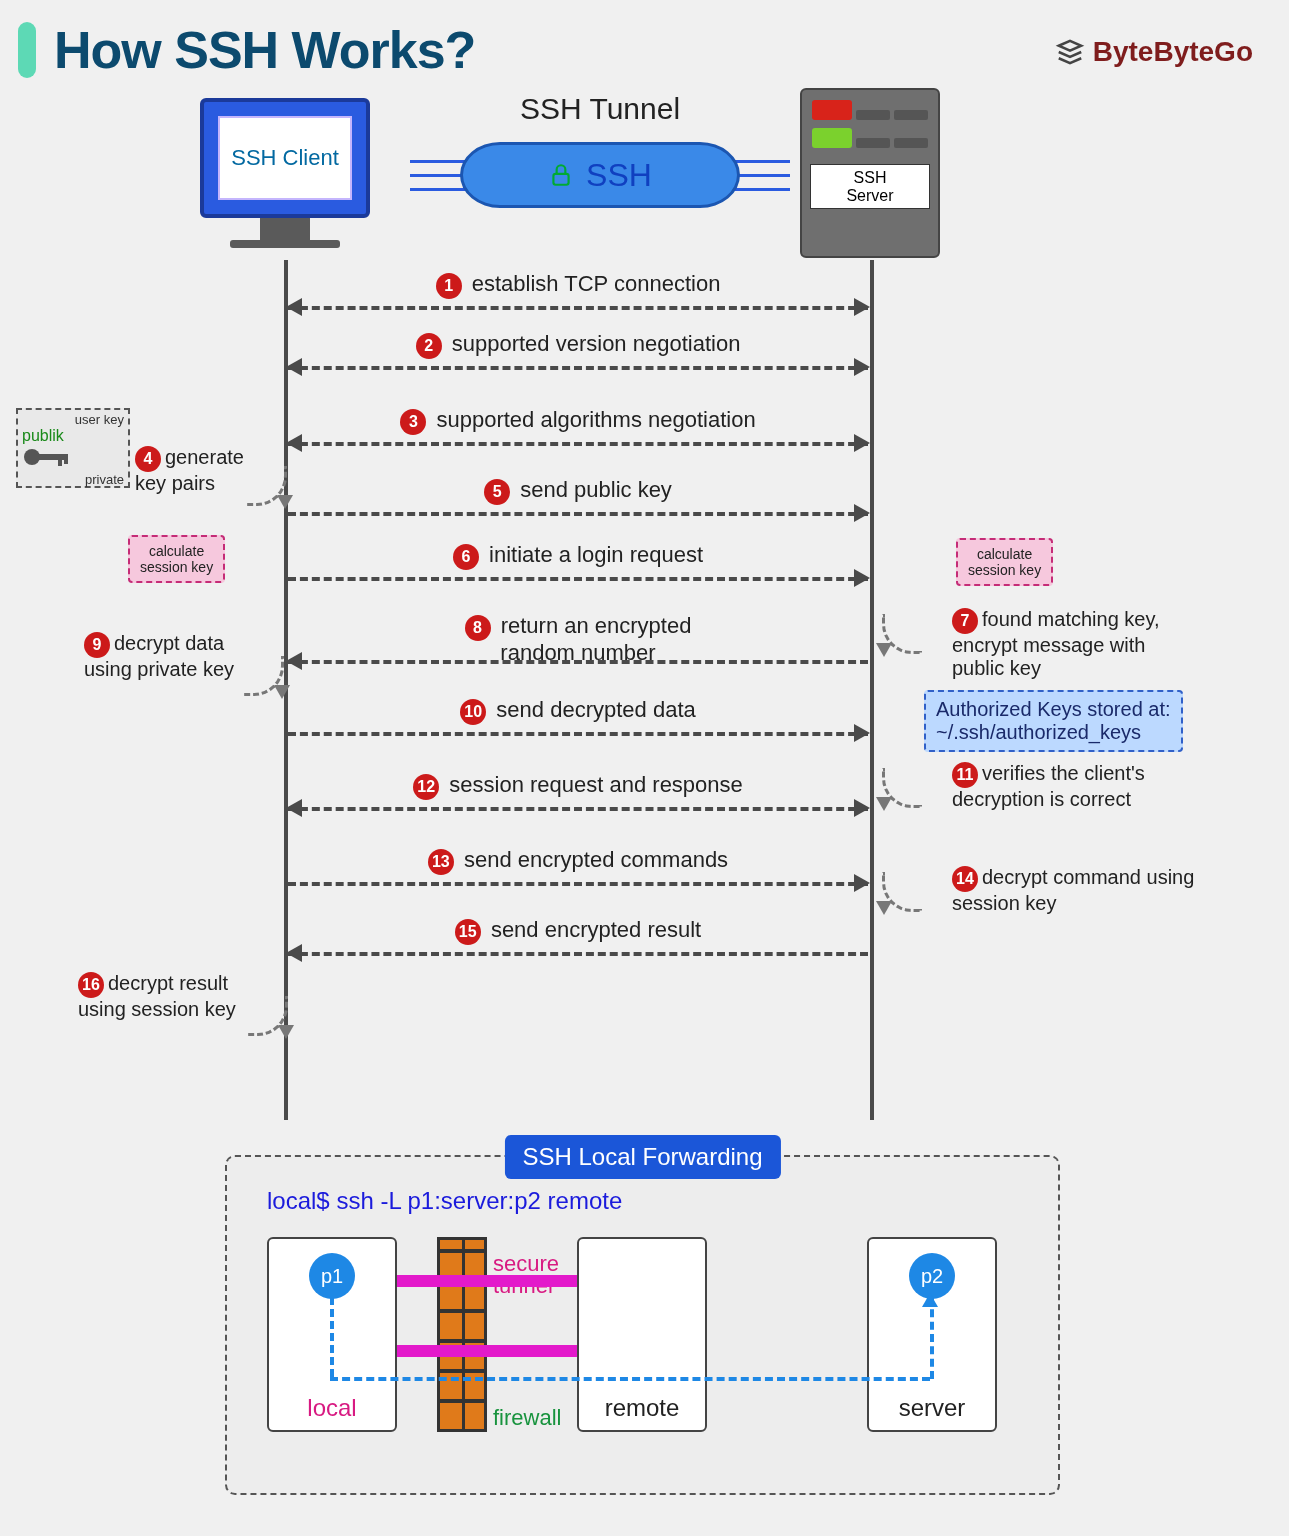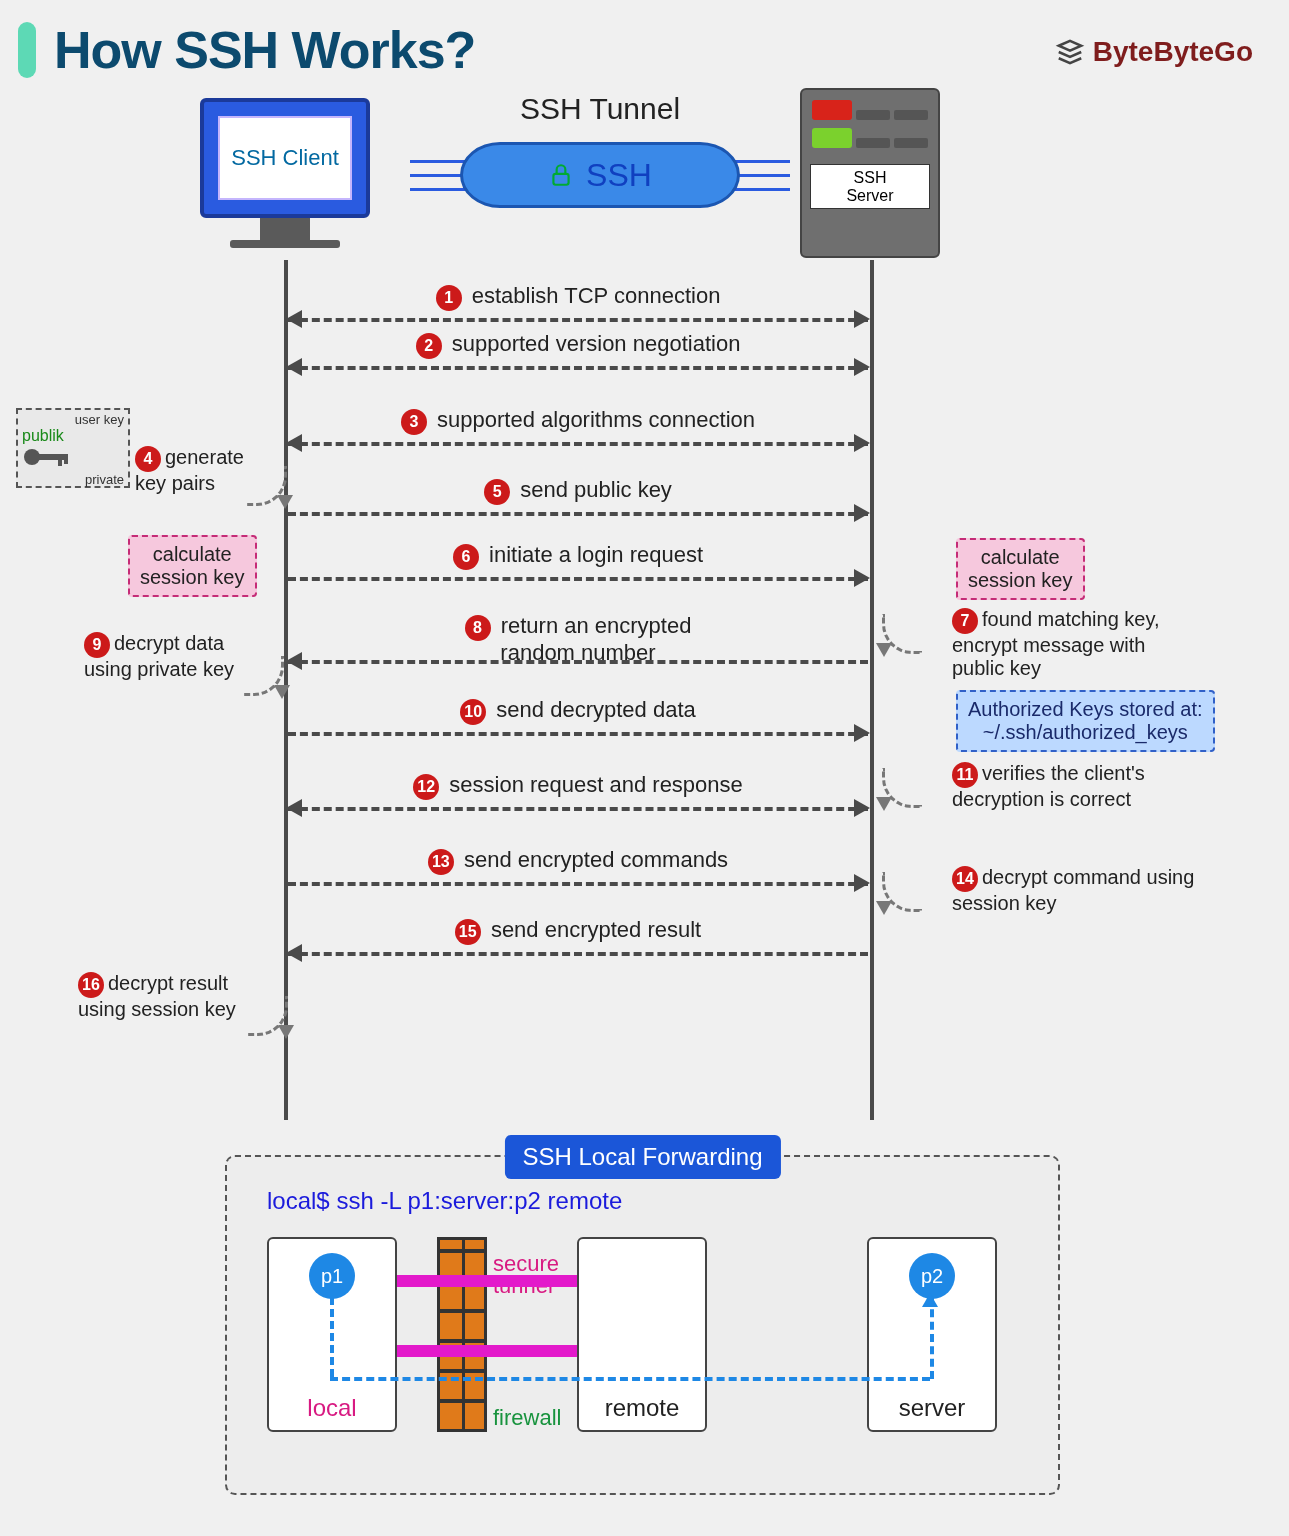--- a/index.html
+++ b/index.html
@@ -193,21 +193,21 @@
     font-size: 13px; padding: 2px 4px;
     color: #333;
   }
   .keybox .pub { color: #1a8a1a; font-size: 16px; }
   .pinkbox {
     border: 2px dashed #c52c77;
     background: #f6c8dd;
     color: #222;
     padding: 6px 10px;
     text-align: center;
-    font-size: 20px;
+    font-size: 14px;
     border-radius: 4px;
   }
   .bluebox {
     border: 2px dashed #3060c8;
     background: #bcd9ff;
     color: #1a2a6a;
     padding: 6px 10px;
     font-size: 20px;
     border-radius: 4px;
   }
@@ -356,43 +356,43 @@
       <rect x="36" y="9" width="4" height="12" fill="#555"></rect>
       <rect x="42" y="9" width="4" height="10" fill="#555"></rect>
     </svg>
   <div style="text-align:right">private</div>
 </div>
 
 <div class="pinkbox" style="position:absolute; left:128px; top:535px; white-space:pre-line;">calculate
 session key</div>
 <div class="pinkbox" style="position:absolute; left:956px; top:538px; white-space:pre-line;">calculate
 session key</div>
-<div class="bluebox" style="position:absolute; left:956px; top:690px;text-align:center;">
+<div class="bluebox" style="position:absolute; left:924px; top:690px;">
   <div>Authorized Keys stored at:</div>
   <div>~/.ssh/authorized_keys</div>
 </div>
 
 <div class="flows" id="flows">
-    <div class="flow" style="top: 16px; text-decoration: underline;">
+    <div class="flow" style="top: 4px; text-decoration: underline;">
       <div class="flow-line"></div>
       <div class="arrow-l"></div>
       <div class="arrow-r"></div>
       <div class="flow-label"><span class="num">1</span><span style="white-space: pre-line;"> establish TCP connection</span></div>
     </div>
     <div class="flow" style="top: 64px; padding-left: 16px;">
       <div class="flow-line"></div>
       <div class="arrow-l"></div>
       <div class="arrow-r"></div>
       <div class="flow-label"><span class="num">2</span><span style="white-space: pre-line;"> supported version negotiation</span></div>
     </div>
     <div class="flow" style="top: 140px;">
       <div class="flow-line"></div>
       <div class="arrow-l"></div>
       <div class="arrow-r"></div>
-      <div class="flow-label"><span class="num">3</span><span style="white-space: pre-line;"> supported algorithms connection</span></div>
+      <div class="flow-label"><span class="num">3</span><span style="white-space: pre-line;"> supported algorithms negotiation</span></div>
     </div>
     <div class="flow" style="top: 210px;">
       <div class="flow-line"></div>
       <div class="arrow-r"></div>
       <div class="flow-label"><span class="num">5</span><span style="white-space: pre-line;"> send public key</span></div>
     </div>
     <div class="flow" style="top: 275px;">
       <div class="flow-line"></div>
       <div class="arrow-r"></div>
       <div class="flow-label"><span class="num">6</span><span style="white-space: pre-line;"> initiate a login request</span></div>

